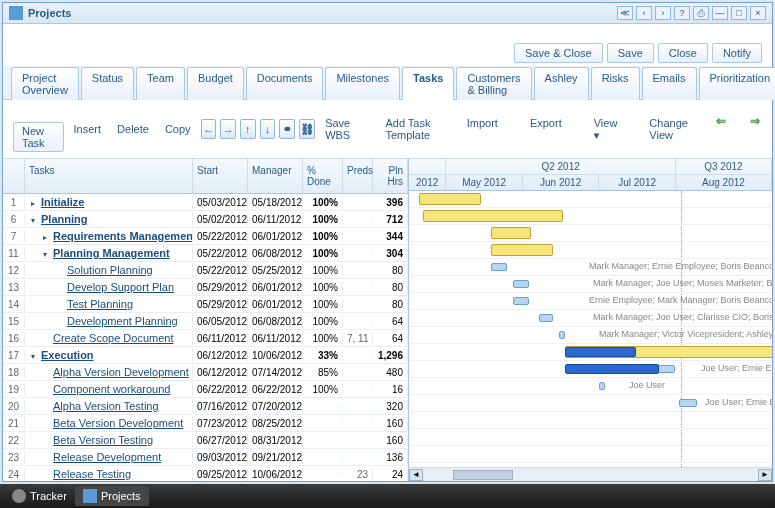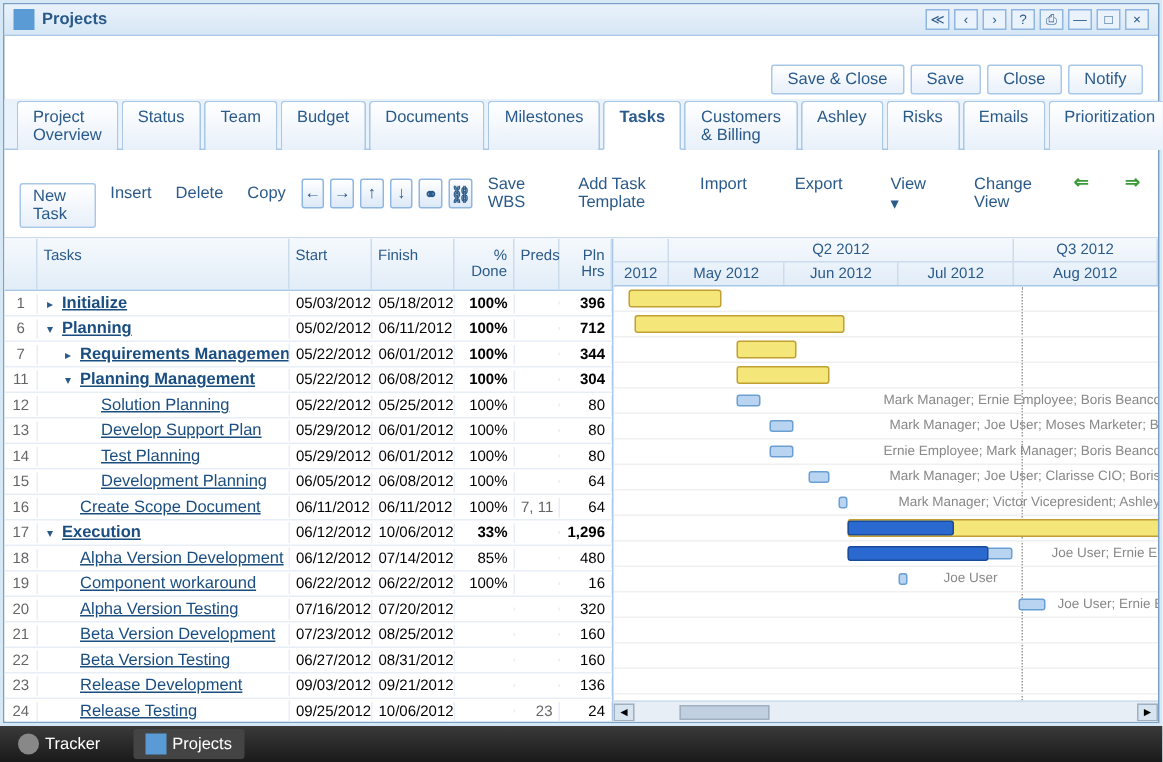--- a/index.html
+++ b/index.html
@@ -23,21 +23,21 @@
 .link { color: #2a5a8a; cursor: pointer; padding: 2px 6px; }
 .grid { flex: 1; display: flex; overflow: hidden; background: #fff; position: relative; }
 .leftgrid { width: 405px; overflow: hidden; display: flex; flex-direction: column; }
 .rightgrid { flex: 1; overflow: hidden; display: flex; flex-direction: column; border-left: 1px solid #a9c7e7; position: relative; }
 .colheaders { display: flex; background: linear-gradient(#f5f9fd,#e2edf8); border-bottom: 1px solid #a9c7e7; }
 .ch { border-right: 1px solid #cbdced; padding: 6px 4px; color: #2a5a8a; font-size: 10px; }
 .ch.num { width: 22px; }
 .ch.tasks { width: 168px; }
 .ch.start { width: 55px; }
 .ch.finish { width: 55px; }
-.ch.done { width: 40px; text-align: right; }
+.ch.done { width: 40px; }
 .ch.preds { width: 30px; text-align: right; }
 .ch.hrs { width: 35px; text-align: right; }
 .timeheader { background: linear-gradient(#f5f9fd,#e2edf8); border-bottom: 1px solid #a9c7e7; }
 .timeheader .qrow { display: flex; border-bottom: 1px solid #cbdced; }
 .timeheader .mrow { display: flex; }
 .qcell, .mcell { border-right: 1px solid #cbdced; padding: 2px 4px; color: #2a5a8a; font-size: 10px; text-align: center; }
 .rows { overflow-y: auto; flex: 1; }
 .row { display: flex; border-bottom: 1px solid #e8eef5; height: 17px; align-items: center; }
 .row .cell { border-right: 1px solid #e8eef5; padding: 1px 4px; font-size: 10px; overflow: hidden; white-space: nowrap; }
 .cell.num { width: 22px; text-align: center; color: #666; }
@@ -57,21 +57,21 @@
 .grow { height: 17px; border-bottom: 1px solid #f0f0f0; position: relative; }
 .bar { position: absolute; height: 10px; top: 3px; border: 1px solid #7a9a3a; border-radius: 2px; }
 .bar.summary { background: #f5e67a; height: 12px; top: 2px; border-color: #c0a030; }
 .bar.task { background: #b8d4f0; border-color: #6a9fd4; height: 8px; top: 4px; }
 .bar.progress { background: #2a6ad0; border-color: #1a4a9a; }
 .reslabel { position: absolute; font-size: 9px; color: #888; white-space: nowrap; top: 2px; }
 .vline { position: absolute; top: 0; bottom: 0; width: 0; border-left: 1px dotted #999; }
 .scrollbar { height: 14px; background: #e8eef5; border-top: 1px solid #cbdced; display: flex; align-items: center; }
 .scrollbar .thumb { width: 60px; height: 10px; background: #c0d0e0; margin-left: 30px; border: 1px solid #a0b0c0; }
 .scrollbar .sbtn { width: 14px; height: 12px; border: 1px solid #a0b0c0; background: #d8e4f0; display: flex; align-items: center; justify-content: center; font-size: 8px; }
-.taskbar { position: absolute; bottom: 0; left: 0; right: 0; height: 24px; background: linear-gradient(#3a3a3a,#1a1a1a); display: flex; align-items: center; padding: 0 4px; gap: 14px; }
+.taskbar { position: absolute; bottom: 0; left: 0; right: 0; height: 24px; background: linear-gradient(#3a3a3a,#1a1a1a); display: flex; align-items: center; padding: 0 4px; gap: 0; }
 .taskbar-item { display: flex; align-items: center; gap: 4px; color: #fff; font-size: 10px; padding: 3px 8px; cursor: pointer; }
 .taskbar-item.active { background: #444; border-radius: 2px; }
 .taskbar-icon { width: 14px; height: 14px; background: #5b9bd5; }
 .greenarrow { width: 14px; height: 12px; display: inline-flex; align-items: center; justify-content: center; color: #3a9a3a; font-weight: bold; margin: 0 2px; font-size: 12px; }
 </style>
 </head>
 <body>
 
 <div class="window">
   <div class="titlebar">
@@ -134,21 +134,21 @@
       <span class="greenarrow">⇒</span>
     </div>
   </div>
 
   <div class="grid">
     <div class="leftgrid">
       <div class="colheaders">
         <div class="ch num"></div>
         <div class="ch tasks">Tasks</div>
         <div class="ch start">Start</div>
-        <div class="ch finish">Finish</div>
+        <div class="ch finish">Manager</div>
         <div class="ch done">% Done</div>
         <div class="ch preds">Preds</div>
         <div class="ch hrs">Pln Hrs</div>
       </div>
       <div class="rows" id="leftrows">
           <div class="row">
             <div class="cell num">1</div>
             <div class="cell tasks"><span class="indent0"><span class="toggle">▸</span><span class="taskname bold">Initialize</span></span></div>
             <div class="cell start">05/03/2012</div>
             <div class="cell finish">05/18/2012</div>

